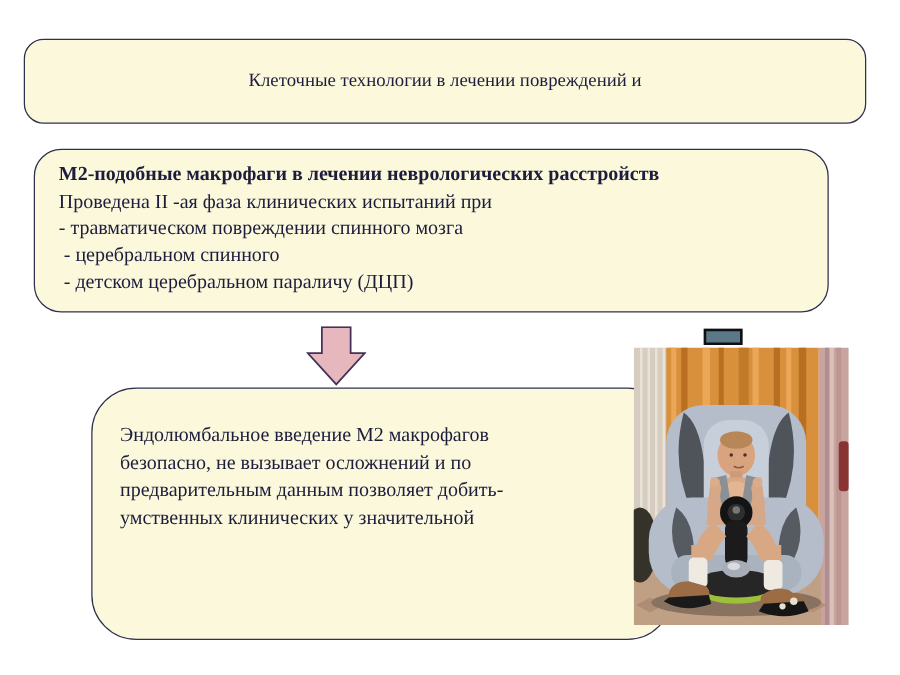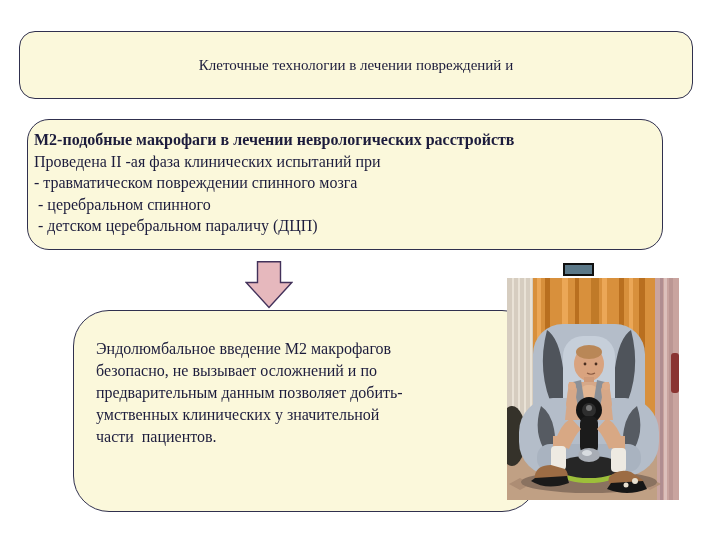--- a/index.html
+++ b/index.html
@@ -10,21 +10,21 @@
   .box{
     position:absolute;background:#FBF8DB;border:1px solid #30304E;box-sizing:border-box;
   }
   .title-box{
     left:19px;top:31px;width:674px;height:68px;border-radius:16px;
     display:flex;flex-direction:column;justify-content:center;align-items:center;
     font-size:15px;line-height:28px;text-align:center;
   }
   .info-box{
     left:27px;top:119px;width:636px;height:131px;border-radius:22px;
-    padding:9px 12px 0 6px;font-size:16px;line-height:21.5px;
+    padding:9px 12px 0 19px;font-size:16px;line-height:21.5px;
   }
   .info-heading{font-weight:bold;white-space:pre-wrap;}
   .result-box{
     left:73px;top:310px;width:465px;height:202px;border-radius:36px;
     padding:27px 18px 0 22px;font-size:16px;line-height:22px;
   }
   .text-line{white-space:pre-wrap;}
   .arrow{position:absolute;left:245px;top:261px;width:48px;height:48px;}
   .small-rect{
     position:absolute;left:563px;top:263px;width:31px;height:13px;
@@ -53,21 +53,20 @@
     <svg width="48" height="48" viewBox="0 0 48 48">
       <polygon points="12.5,0.7 35.5,0.7 35.5,21.5 46.8,21.5 24,46.5 1.2,21.5 12.5,21.5" fill="#E6B8BD" stroke="#42315A" stroke-width="1.4"></polygon>
     </svg>
   </div>
 
   <div class="box result-box">
     <div class="text-line">Эндолюмбальное введение М2 макрофагов</div>
     <div class="text-line">безопасно, не вызывает осложнений и по</div>
     <div class="text-line">предварительным данным позволяет добить-</div>
     <div class="text-line">умственных клинических у значительной</div>
-    <div class="text-line">части  пациентов.</div>
   </div>
 
   <div class="small-rect"></div>
 
   <div class="photo">
     <svg width="172" height="222" viewBox="0 0 172 222">
 
       <rect x="0" y="0" width="32" height="176" fill="#d6cdc0"></rect>
       <rect x="5" y="0" width="2" height="176" fill="#e9e2d6"></rect>
       <rect x="11" y="0" width="2" height="176" fill="#e9e2d6"></rect>

